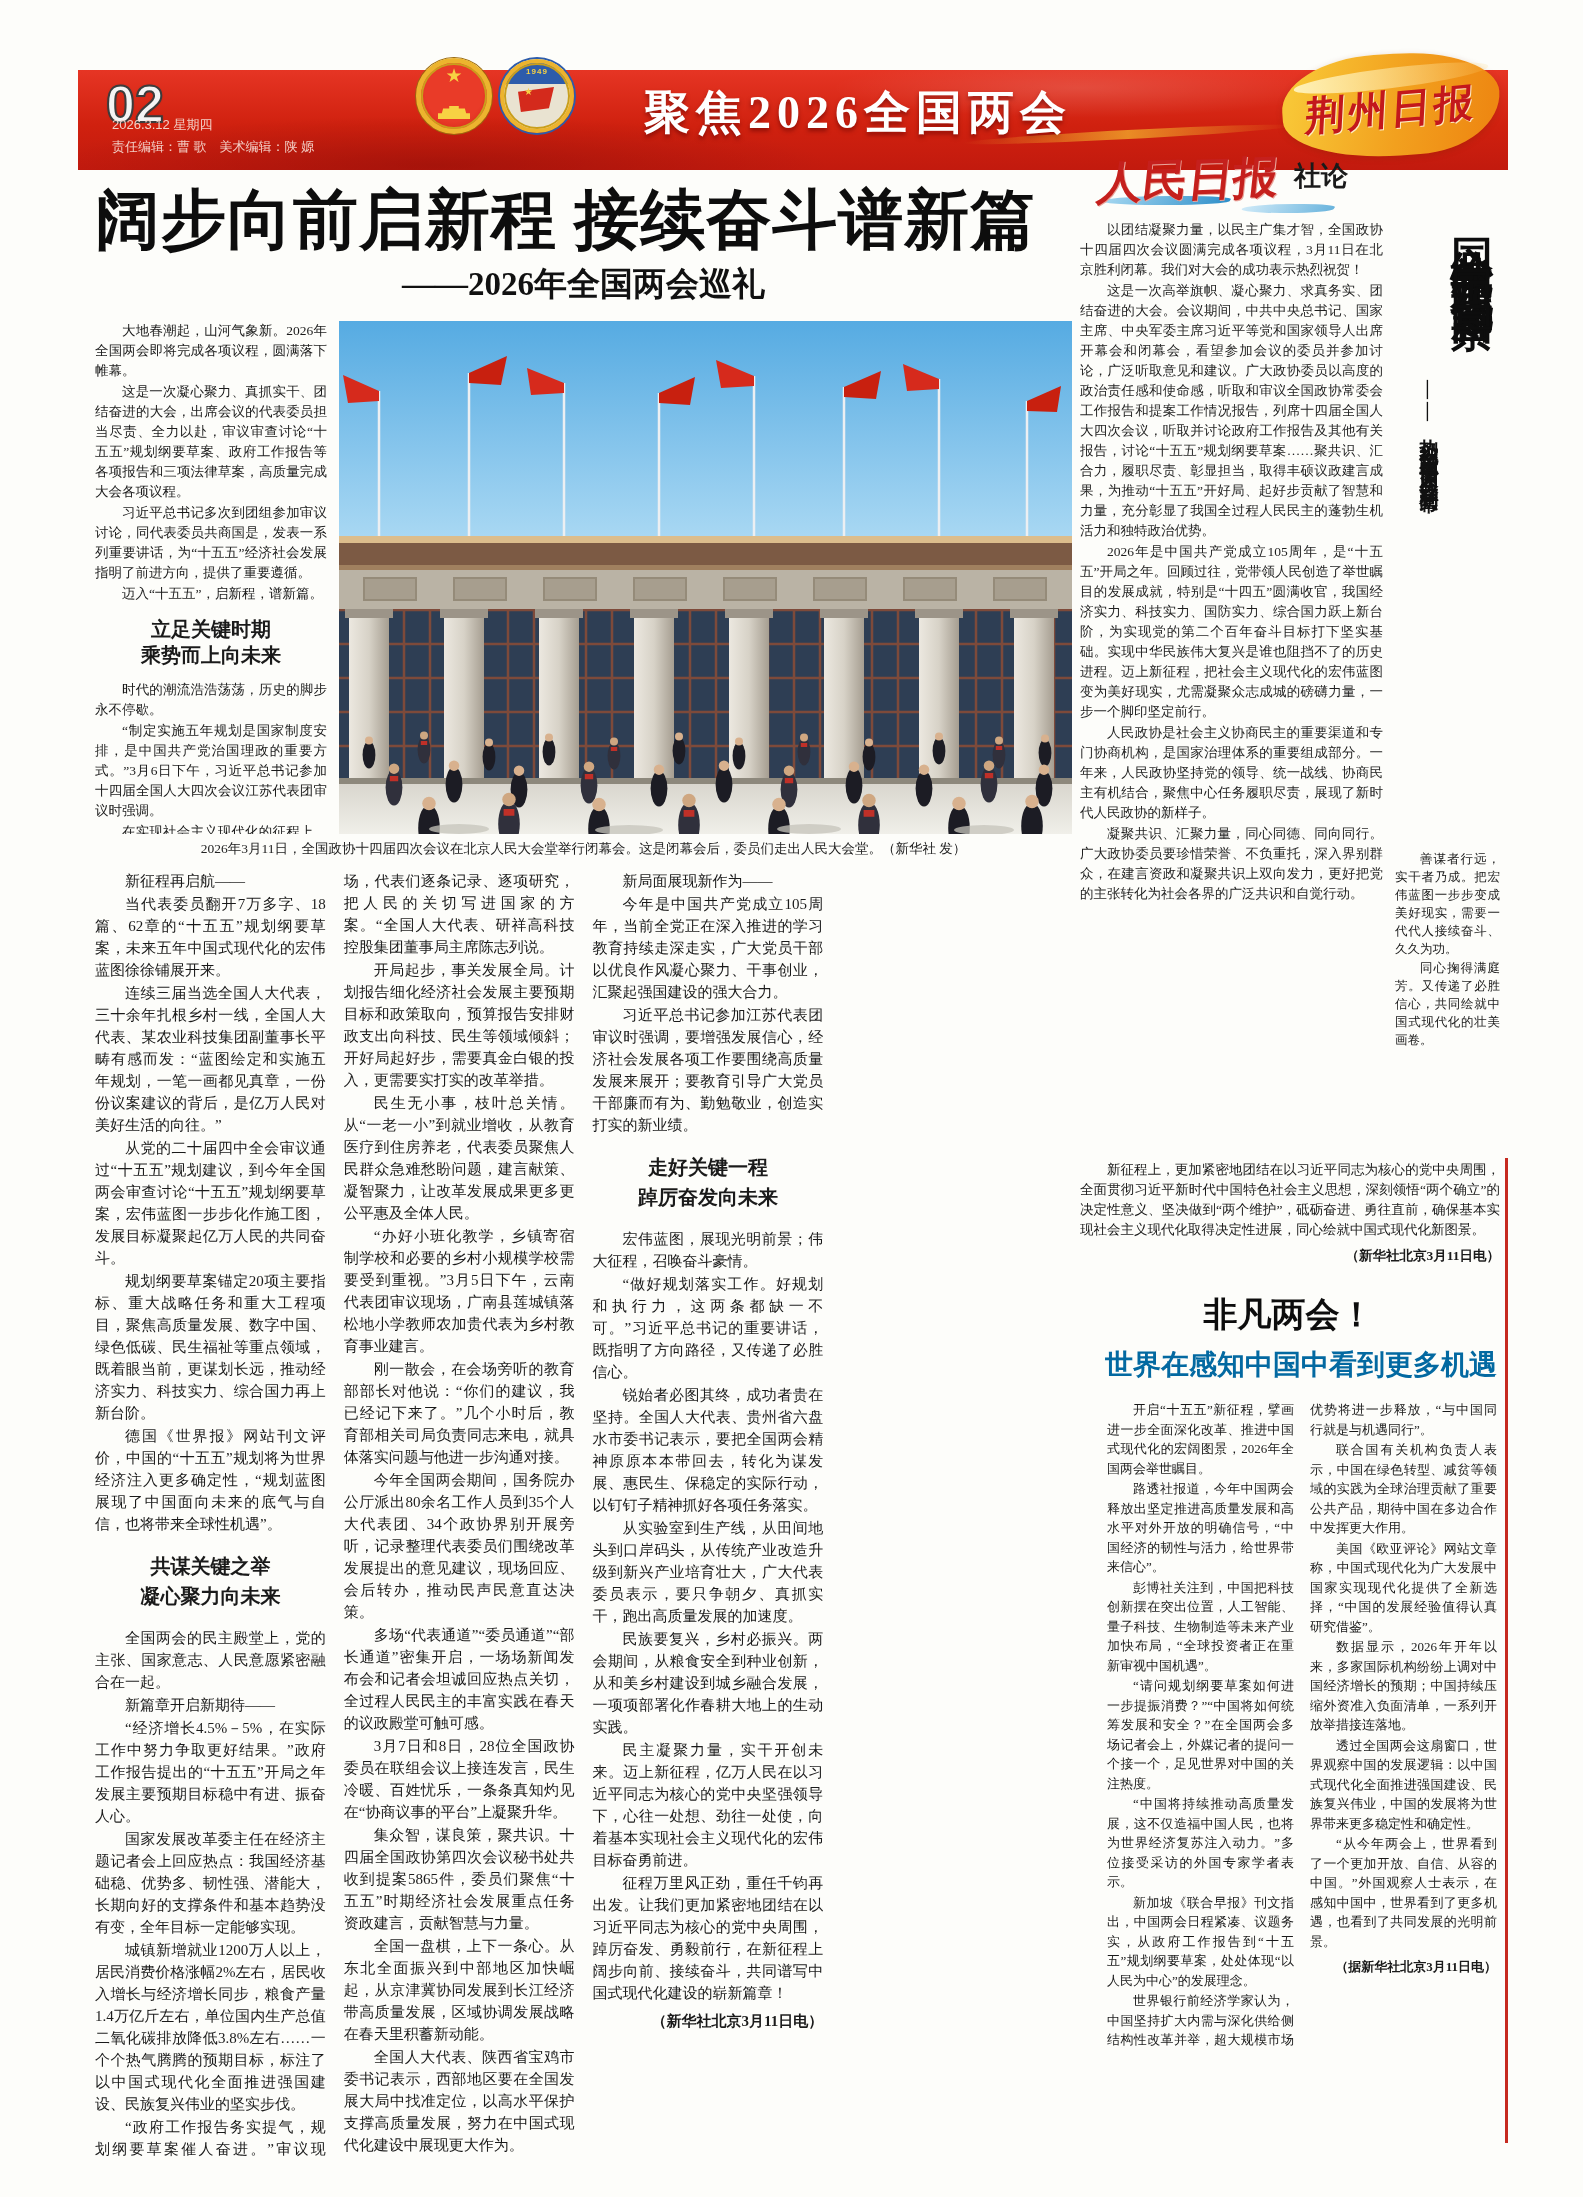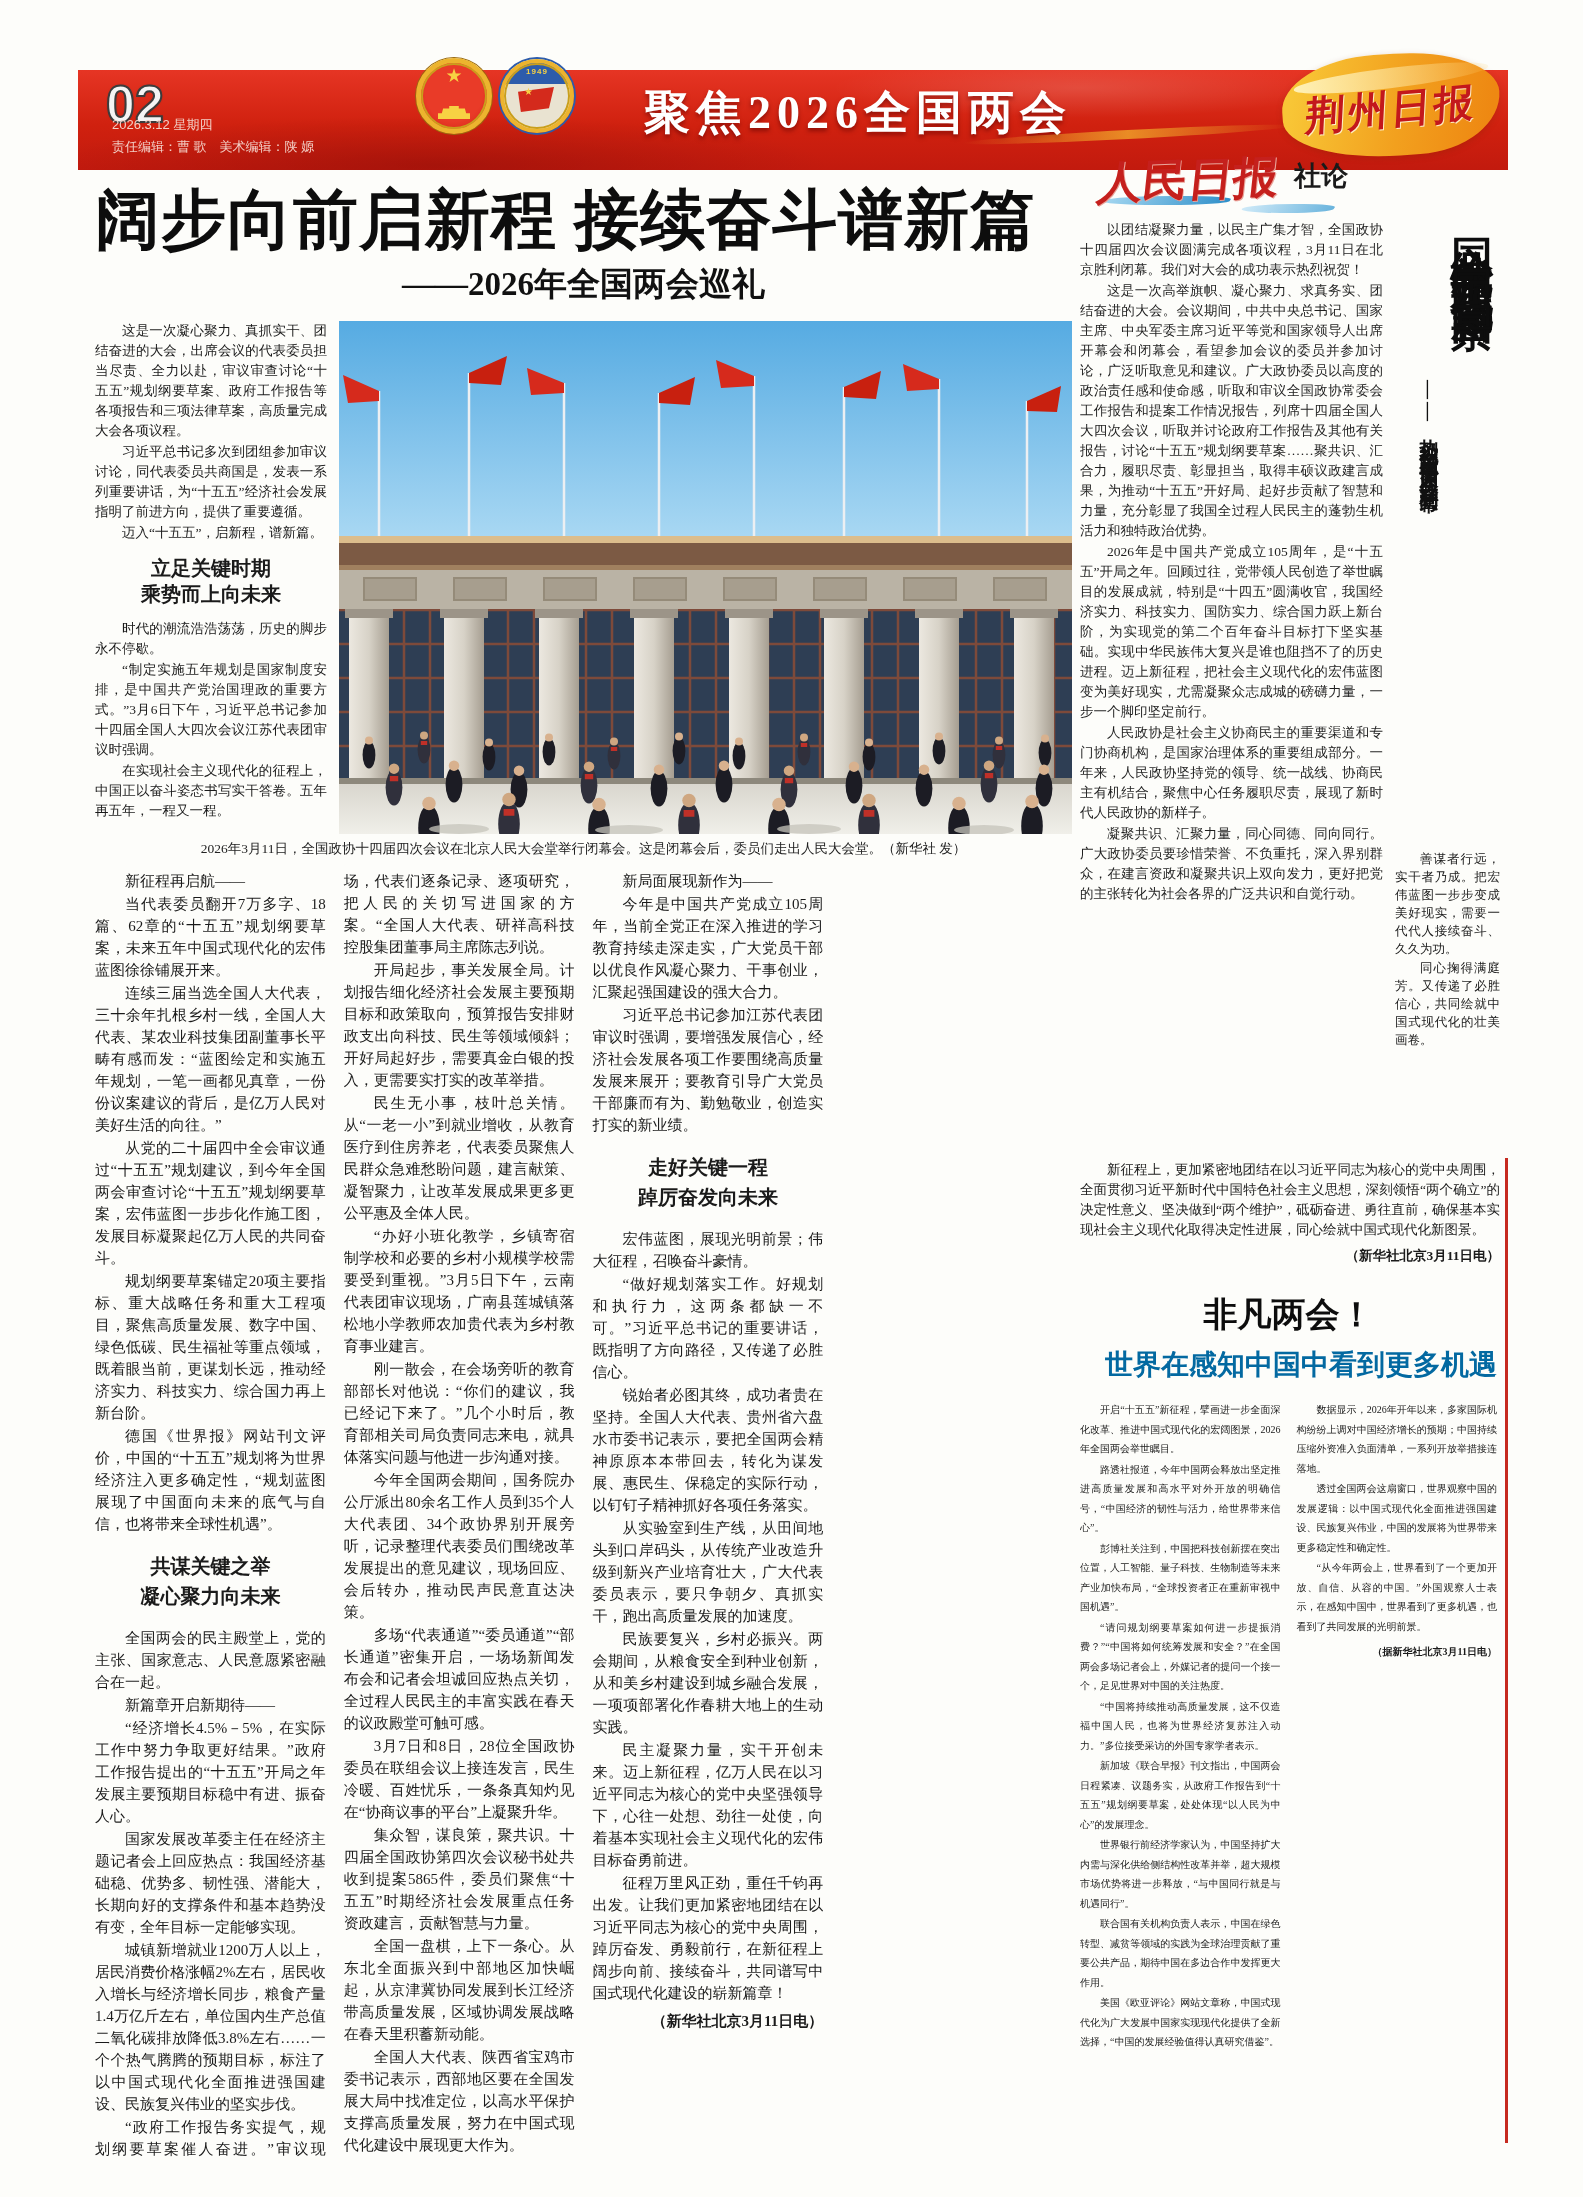--- a/index.html
+++ b/index.html
@@ -76,21 +76,21 @@
   .v-head{position:absolute;top:55px;right:0;writing-mode:vertical-rl;font-weight:900;font-size:42px;
         letter-spacing:6px;color:#0d0d0d;}
   .v-sub{position:absolute;top:230px;right:58px;writing-mode:vertical-rl;font-weight:700;font-size:19px;
         letter-spacing:3px;color:#111;}
   .rail-text{position:absolute;top:700px;left:0;right:0;bottom:0;overflow:hidden;font-size:12.5px;line-height:18px;}
   .ed-close{margin-top:8px;font-size:13.5px;line-height:20px;}
   .world{margin-top:26px;width:417px;}
   .world-h1{font-weight:900;font-size:34px;text-align:center;color:#0d0d0d;}
   .world-h2{font-weight:900;font-size:28px;text-align:right;margin-top:8px;color:#0369a1;}
   .world-text{margin-top:16px;height:660px;overflow:hidden;column-count:2;column-gap:16px;column-fill:auto;
-        font-size:10px;line-height:19.5px;}
+        font-size:13px;line-height:19.5px;margin-left:27px;}
   .red-rule{position:absolute;left:1505px;top:1158px;width:3px;height:985px;background:#c62a20;}
 </style>
 </head>
 <body>
 
 <div class="page">
 
   <div class="band">
     <div class="page-num">02</div>
     <div class="date-block">
@@ -115,20 +115,21 @@
       <div class="mh-text">荆州日报</div>
     </div>
   </div>
 
   <div class="main-left">
     <div class="headline">阔步向前启新程 接续奋斗谱新篇</div>
     <div class="subtitle">——2026年全国两会巡礼</div>
 
     <div class="lead-row">
       <div class="lead-col">
+          <div class="para">大地春潮起，山河气象新。2026年全国两会即将完成各项议程，圆满落下帷幕。</div>
           <div class="para">这是一次凝心聚力、真抓实干、团结奋进的大会，出席会议的代表委员担当尽责、全力以赴，审议审查讨论“十五五”规划纲要草案、政府工作报告等各项报告和三项法律草案，高质量完成大会各项议程。</div>
           <div class="para">习近平总书记多次到团组参加审议讨论，同代表委员共商国是，发表一系列重要讲话，为“十五五”经济社会发展指明了前进方向，提供了重要遵循。</div>
           <div class="para">迈入“十五五”，启新程，谱新篇。</div>
           <div class="subhead-sm">立足关键时期
 乘势而上向未来</div>
           <div class="para">时代的潮流浩浩荡荡，历史的脚步永不停歇。</div>
           <div class="para">“制定实施五年规划是国家制度安排，是中国共产党治国理政的重要方式。”3月6日下午，习近平总书记参加十四届全国人大四次会议江苏代表团审议时强调。</div>
           <div class="para">在实现社会主义现代化的征程上，中国正以奋斗姿态书写实干答卷。五年再五年，一程又一程。</div>
         </div>
 

